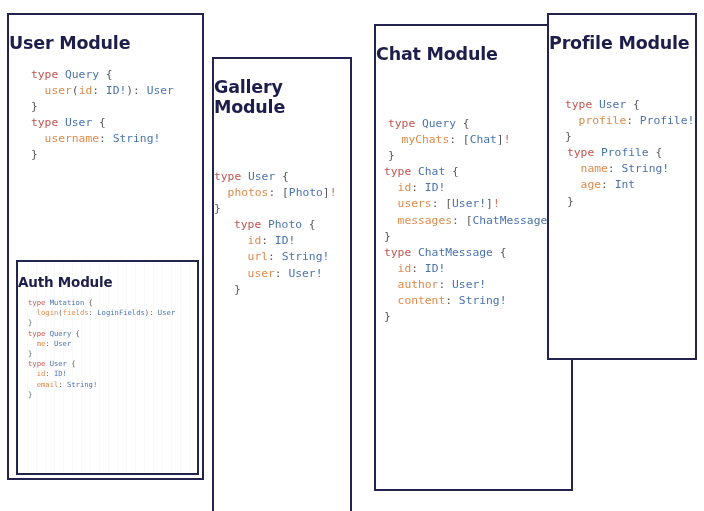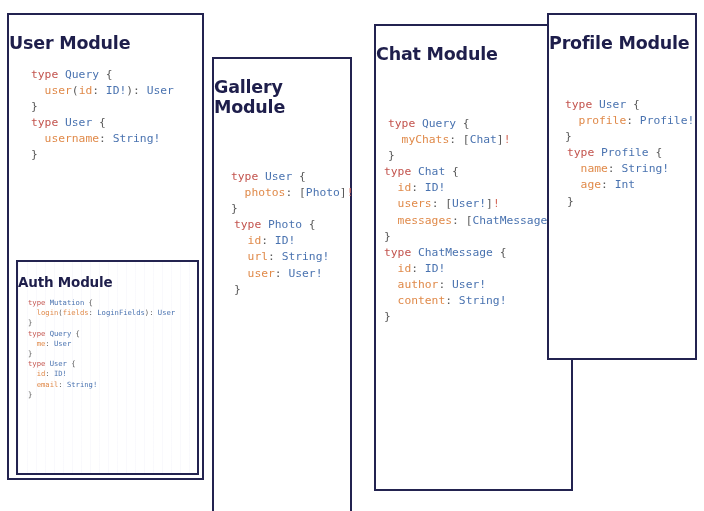--- a/index.html
+++ b/index.html
@@ -62,21 +62,21 @@
 
   
   #mod-user    { left: 7px;   top: 13px;  width: 197px; height: 467px; }
   #mod-gallery { left: 212px; top: 13px;  width: 140px; height: 467px; margin-top: 44px; }
   #mod-chat    { left: 374px; top: 24px;  width: 199px; height: 467px; }
   #mod-profile { left: 547px; top: 13px;  width: 150px; height: 347px; }
 
   #mod-user .code { padding-left: 22px; }
   #mod-user .code.first { margin-top: 14px; }
 
-  #mod-gallery .code.first { margin-top: 52px; padding-left: 17px; }
+  #mod-gallery .code.first { margin-top: 52px; padding-left: 0; }
   #mod-gallery .code { padding-left: 20px; }
 
   #mod-chat .code.first { margin-top: 52px; padding-left: 12px; }
   #mod-chat .code { padding-left: 8px; }
 
   #mod-profile .code.first { margin-top: 44px; padding-left: 16px; }
   #mod-profile .code { }
 
   
   #mod-auth {

